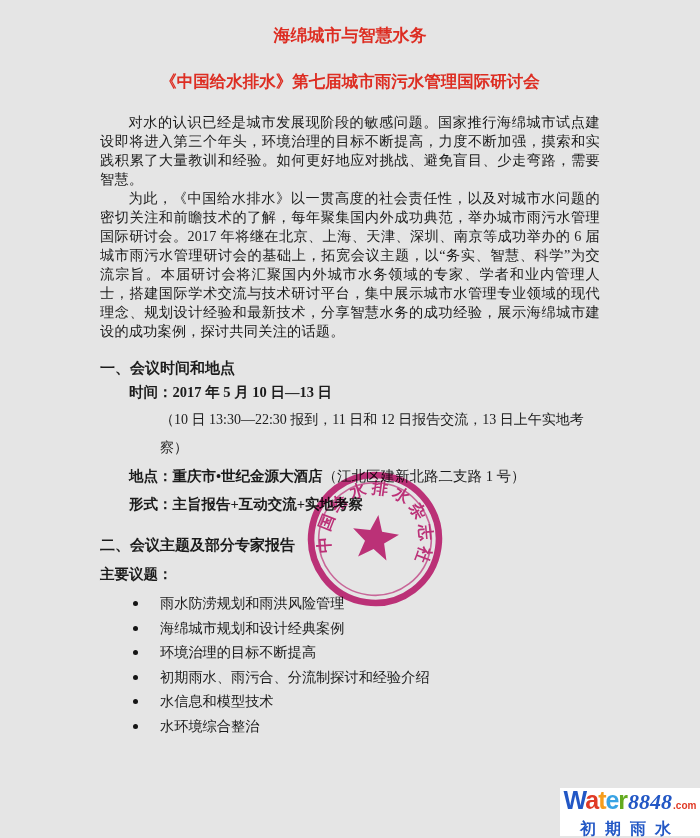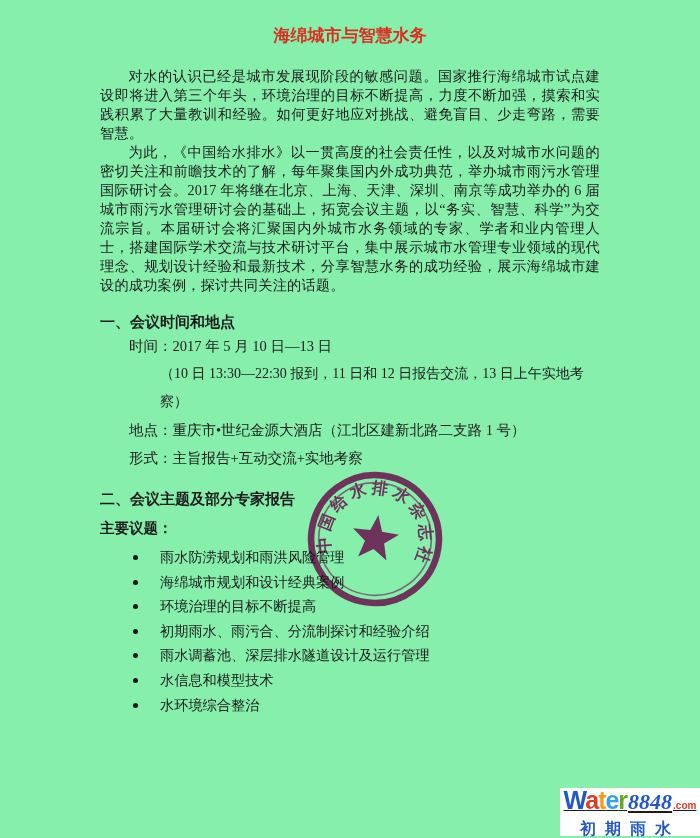--- a/index.html
+++ b/index.html
@@ -1,57 +1,58 @@
 <!DOCTYPE html>
 <html><head>
 <meta charset="utf-8">
 <style>
   html,body{margin:0;padding:0;background:#fff;}
   .page{
-    position:relative;width:700px;height:838px;background:#86efac;overflow:hidden;
+    position:relative;width:700px;height:838px;background:#e5e5e5;overflow:hidden;
     font-family:"Liberation Serif","DejaVu Serif",serif;color:#1b1b1b;
   }
   .content{position:absolute;left:100px;top:0;width:500px;}
   .doc-title{font-weight:bold;text-align:center;margin:0;}
   .title1{font-size:17px;margin-top:24px;}
   .title2{font-size:16.5px;margin-top:24px;}
   .paras{margin-top:20px;}
   .body-para{
     margin:0;font-size:14.2px;line-height:19px;text-align:justify;
     text-indent:2em;letter-spacing:0.2px;
   }
   .sec-heading{font-weight:bold;font-size:15px;margin-top:17px;line-height:20px;}
   .detail{font-size:14.5px;line-height:28px;padding-left:29px;}
-  .detail .lbl,.detail .val{font-weight:normal;margin-top:43px;}
+  .detail .lbl,.detail .val{font-weight:bold;margin-top:43px;}
   .detail.note-line{padding-left:60px;font-size:14px;}
   .sub-label{font-weight:bold;font-size:14.5px;line-height:26px;margin-top:6px;}
   ul.topics{list-style:none;margin:4px 0 0 0;padding:0;}
   ul.topics li{position:relative;padding-left:60px;font-size:14.2px;line-height:24.6px;}
   .dot{position:absolute;left:33px;top:10px;width:5px;height:5px;border-radius:50%;background:#151515;}
   .stamp{
     position:absolute;left:304px;top:468px;width:142px;height:142px;
     transform:rotate(8deg);opacity:.9;mix-blend-mode:multiply;z-index:4;
   }
   .logo{
     position:absolute;left:560px;top:788px;width:140px;height:48px;background:#fff;z-index:5;
     font-family:"Liberation Sans","DejaVu Sans",sans-serif;text-align:center;cursor:pointer;
   }
-  .logo-line1{display:flex;align-items:baseline;justify-content:center;line-height:24px;text-decoration:underline;}
+  .logo-line1{display:flex;align-items:baseline;justify-content:center;line-height:24px;}
   .logo-word span{font-weight:bold;font-size:25px;letter-spacing:-1px;}
   .logo-num{font-family:"Liberation Serif","DejaVu Serif",serif;font-style:italic;font-weight:bold;font-size:22px;margin-left:1px;}
   .logo-com{font-size:10px;font-weight:bold;margin-left:1px;}
   .logo-line2{font-weight:bold;font-size:16px;letter-spacing:9px;line-height:20px;margin-top:1px;white-space:nowrap;}
 </style>
 </head>
 <body>
 
 <div class="page">
   <div class="content">
 
     <h1 class="doc-title title1" style="color: rgb(221, 45, 34);">海绵城市与智慧水务</h1>
+    <h2 class="doc-title title2" style="color: rgb(221, 45, 34);">《中国给水排水》第七届城市雨污水管理国际研讨会</h2>
 
     <div class="paras">
       <p class="body-para">对水的认识已经是城市发展现阶段的敏感问题。国家推行海绵城市试点建设即将进入第三个年头，环境治理的目标不断提高，力度不断加强，摸索和实践积累了大量教训和经验。如何更好地应对挑战、避免盲目、少走弯路，需要智慧。</p>
       <p class="body-para">为此，《中国给水排水》以一贯高度的社会责任性，以及对城市水问题的密切关注和前瞻技术的了解，每年聚集国内外成功典范，举办城市雨污水管理国际研讨会。2017 年将继在北京、上海、天津、深圳、南京等成功举办的 6 届城市雨污水管理研讨会的基础上，拓宽会议主题，以“务实、智慧、科学”为交流宗旨。本届研讨会将汇聚国内外城市水务领域的专家、学者和业内管理人士，搭建国际学术交流与技术研讨平台，集中展示城市水管理专业领域的现代理念、规划设计经验和最新技术，分享智慧水务的成功经验，展示海绵城市建设的成功案例，探讨共同关注的话题。</p>
     </div>
 
     <div class="sec-heading">一、会议时间和地点</div>
 
     <div class="detail">
       <span class="lbl">时间：</span><span class="val">2017 年 5 月 10 日—13 日</span>
@@ -65,21 +66,20 @@
     </div>
 
     <div class="sec-heading">二、会议主题及部分专家报告</div>
     <div class="sub-label">主要议题：</div>
 
     <ul class="topics">
       <li><span class="dot"></span><span>雨水防涝规划和雨洪风险管理</span></li>
       <li><span class="dot"></span><span>海绵城市规划和设计经典案例</span></li>
       <li><span class="dot"></span><span>环境治理的目标不断提高</span></li>
       <li><span class="dot"></span><span>初期雨水、雨污合、分流制探讨和经验介绍</span></li>
-      <li><span class="dot"></span><span>雨水调蓄池、深层排水隧道设计及运行管理</span></li>
       <li><span class="dot"></span><span>水信息和模型技术</span></li>
       <li><span class="dot"></span><span>水环境综合整治</span></li>
       <li></li>
     </ul>
 
   </div>
 
   <svg class="stamp" viewBox="0 0 140 140" xmlns="http://www.w3.org/2000/svg">
     <circle class="stamp-stroke" cx="70" cy="70" r="63" fill="none" stroke-width="6.5" stroke="#cc2078"></circle>
     <circle class="stamp-stroke" cx="70" cy="70" r="55.5" fill="none" stroke-width="1.6" opacity="0.7" stroke="#cc2078"></circle>

